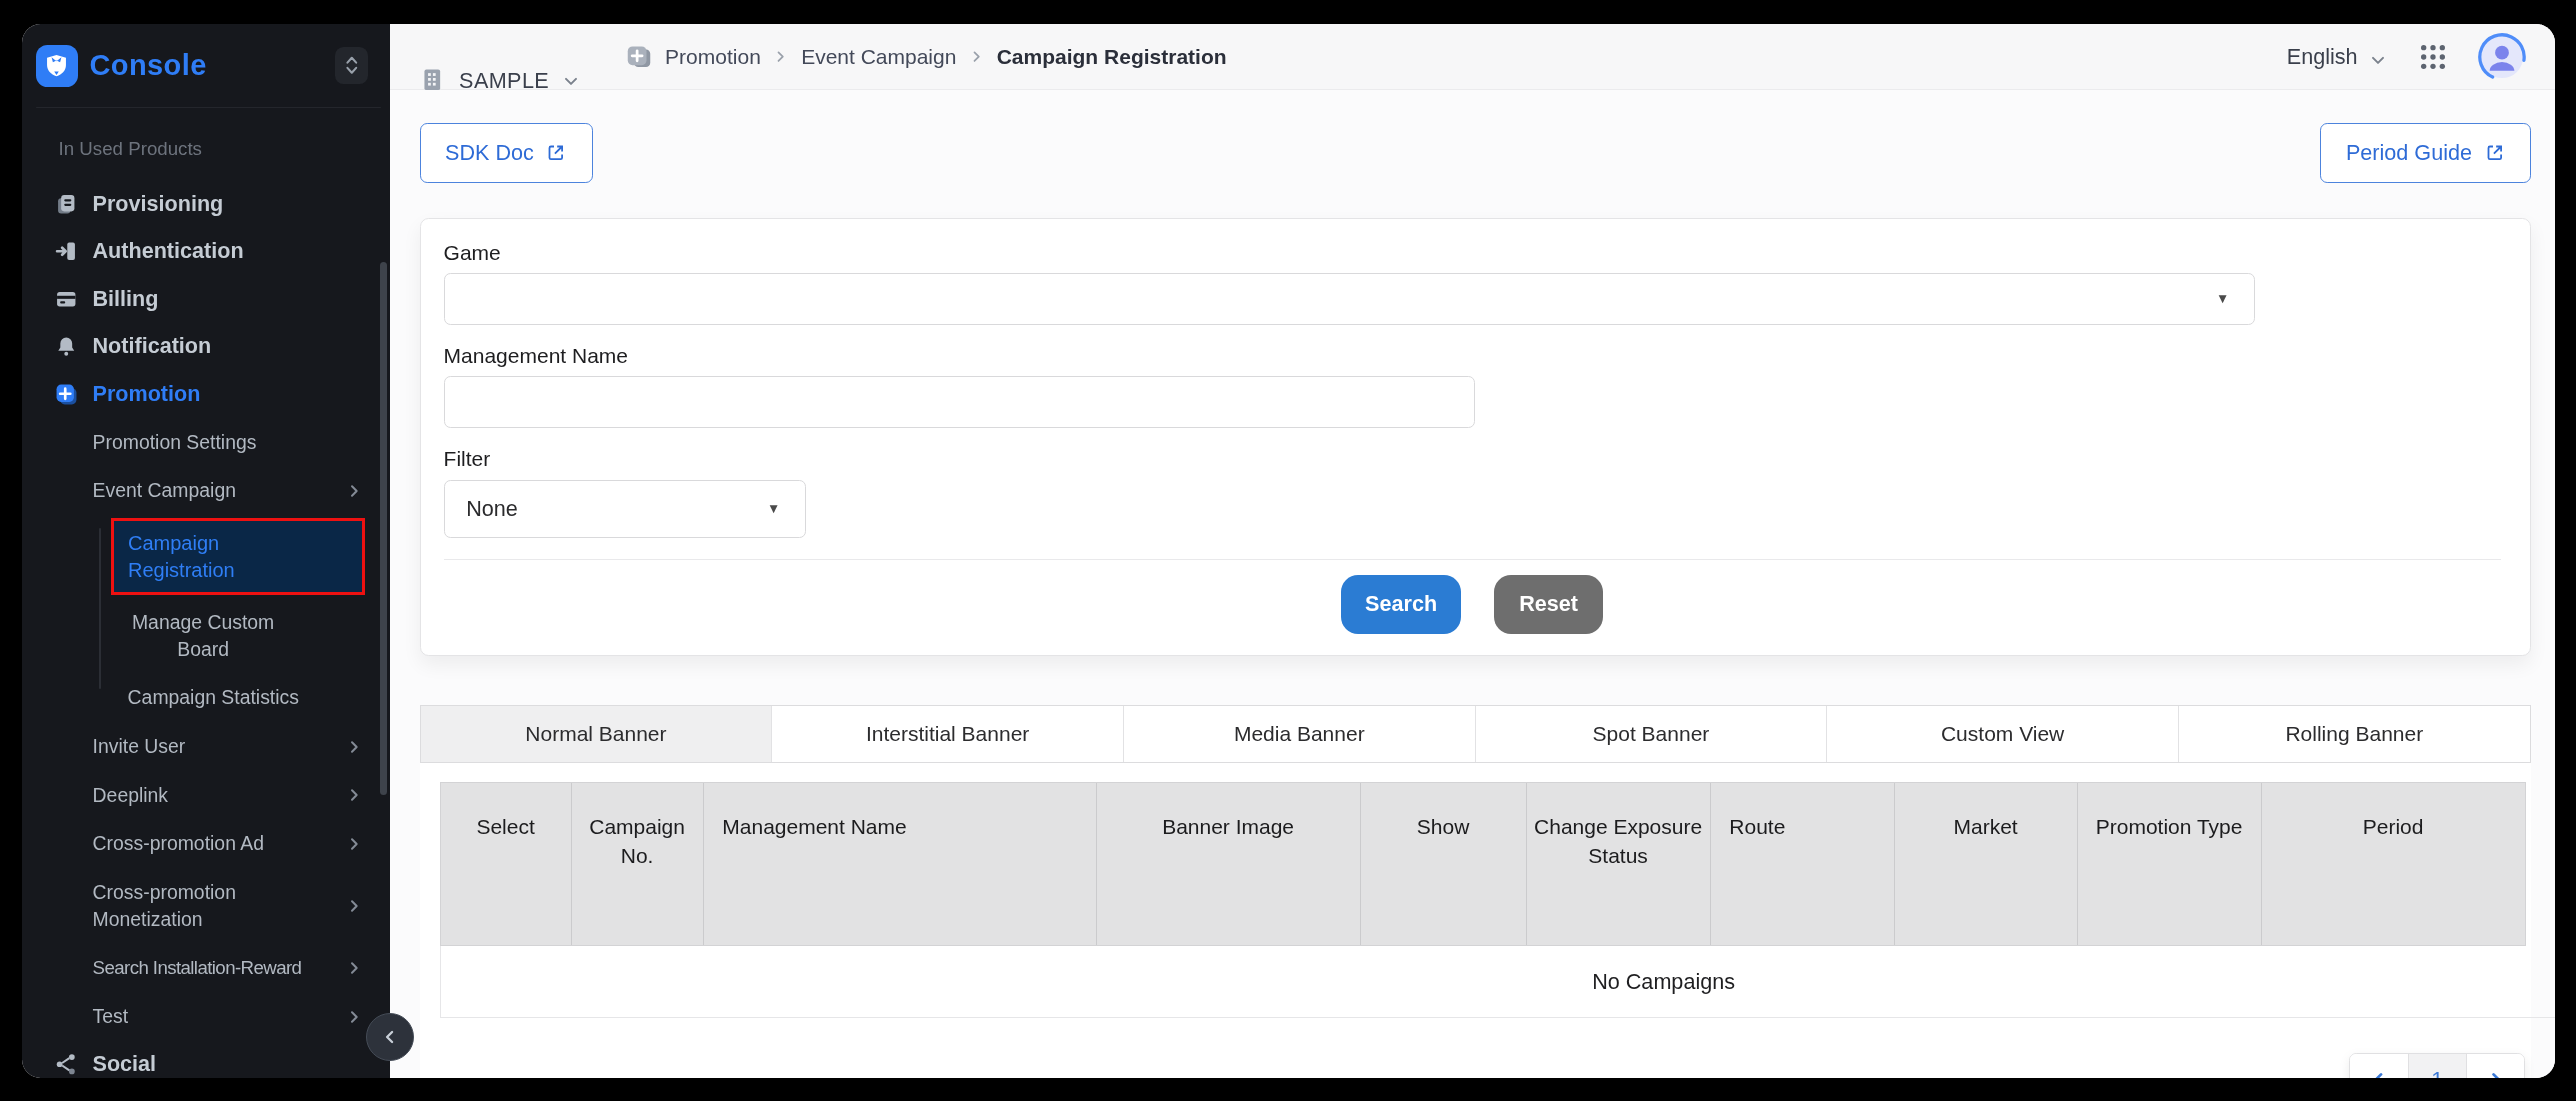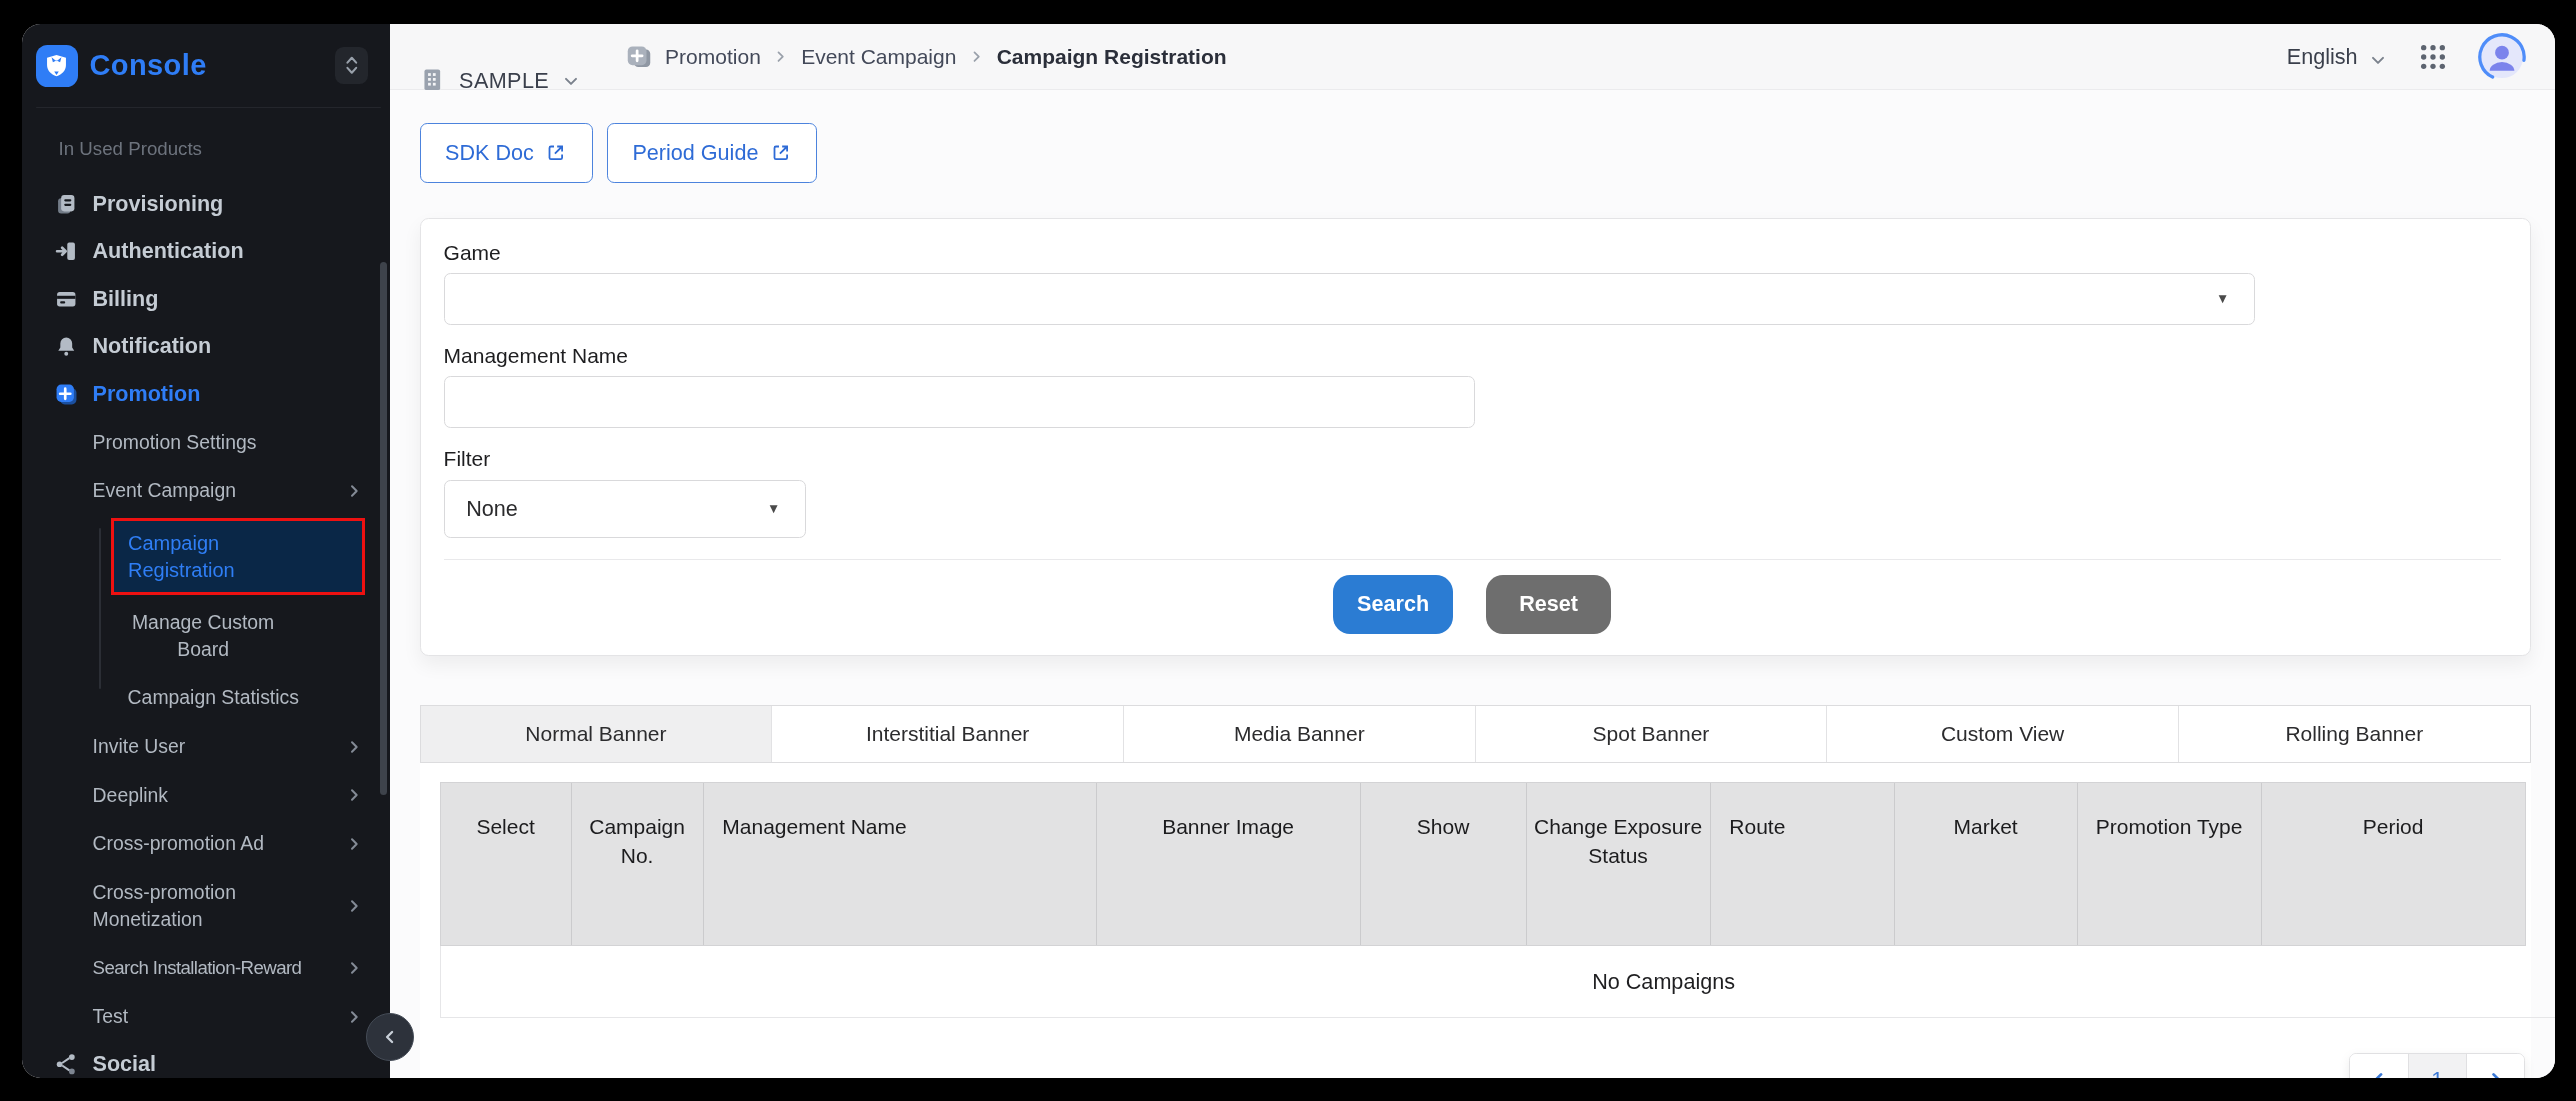--- a/index.html
+++ b/index.html
@@ -50,21 +50,21 @@
   .org-group { display:flex; align-items:center; gap:11.5px; cursor:pointer;margin-top:48px; }
   .org-name { font-size:21.6px; font-weight:500; color:#3a3f4b; letter-spacing:0.4px; }
   .crumbs { display:flex; align-items:center; gap:11.5px; margin-left:43px; }
   .crumb { font-size:21px; color:#434959; cursor:pointer; }
   .crumb.last { font-weight:700; color:#2b2f3a; }
   .topbar-right { margin-left:auto; display:flex; align-items:center; gap:29px; }
   .lang-group { display:flex; align-items:flex-end; gap:10px; cursor:pointer; }
   .lang { font-size:21.6px; color:#3a3f4b; }
 
   .content { flex:1; min-height:0; display:flex; flex-direction:column; padding:0 24px 0 30px; background:#fbfbfc; }
-  .doc-row { margin-top:33px; display:flex; justify-content:flex-start; gap:14.4px; flex:none; }
+  .doc-row { margin-top:33px; display:flex; justify-content:space-between; gap:14.4px; flex:none; }
   .doc-btn { height:60px; padding:0 24.5px; border:1.4px solid #4c83dd; border-radius:7.2px; background:#fff;
              color:#2e6bd6; font-size:21.6px; display:flex; align-items:center; gap:11.5px; cursor:pointer; }
 
   .filter-card { margin-top:35px; background:#fff; border:0.7px solid #e4e4e6; border-radius:8.6px;
                  padding:21.6px 29px 21.6px 23px; box-shadow:0 8.6px 18.7px rgba(0,0,0,0.06); flex:none; }
   .f-label { font-size:21px; color:#1e1e20; }
   .f-label + .f-field { margin-top:8.6px; }
   .f-group { margin-top:18.7px; }
   .f-field { position:relative; border:0.7px solid #d9d9db; border-radius:6.5px; background:#fff; }
   .game-select { width:1811px; height:52px; cursor:pointer; }
@@ -73,21 +73,21 @@
                       font-size:21px; padding:0 17.3px; font-family:inherit; }
   .filter-select { width:362px; height:58px; display:flex; align-items:center; padding-left:21.6px;
                    font-size:21.6px; color:#2b2b2d; cursor:pointer; }
   .caret { position:absolute; right:20px; top:50%; transform:translateY(-50%) scale(0.62);
            color:#4a4a4a; font-size:21.6px; }
   .card-divider { margin-top:21.6px; border-top:0.7px solid #e9e9eb; }
   .btn-row { margin-top:14.4px; display:flex; justify-content:center; gap:33px; }
   .btn { height:59px; border:none; border-radius:17px; color:#fff; font-size:21.6px; font-weight:700;
          font-family:inherit; cursor:pointer; }
   .search-btn { width:120px; background:#2b7cd3; }
-  .reset-btn { width:125px; background:#6e6e6e; }
+  .reset-btn { width:109px; background:#6e6e6e; }
 
   .tabs { margin-top:49px; display:flex; border:0.7px solid #dcdcde; background:#fff; height:58px; flex:none; }
   .tab { flex:1; display:flex; align-items:center; justify-content:center; font-size:21px; color:#2c2c2e;
          border-left:0.7px solid #e2e2e4; cursor:pointer; background:#fff; }
   .tab:first-child { border-left:none; }
   .tab.active { background:#efeff0; }
 
   .lower-panel { flex:1; background:#fff; padding:18.7px 5.8px 0 20px; display:flex; flex-direction:column; min-height:0; }
   .table-head { display:grid; grid-template-columns:130px 132px 393px 264px 166px 184px 184px 183px 184px 264px;
                 background:#e2e2e3; border:0.7px solid #d3d3d5; height:164px; width:2086px; flex:none; }

